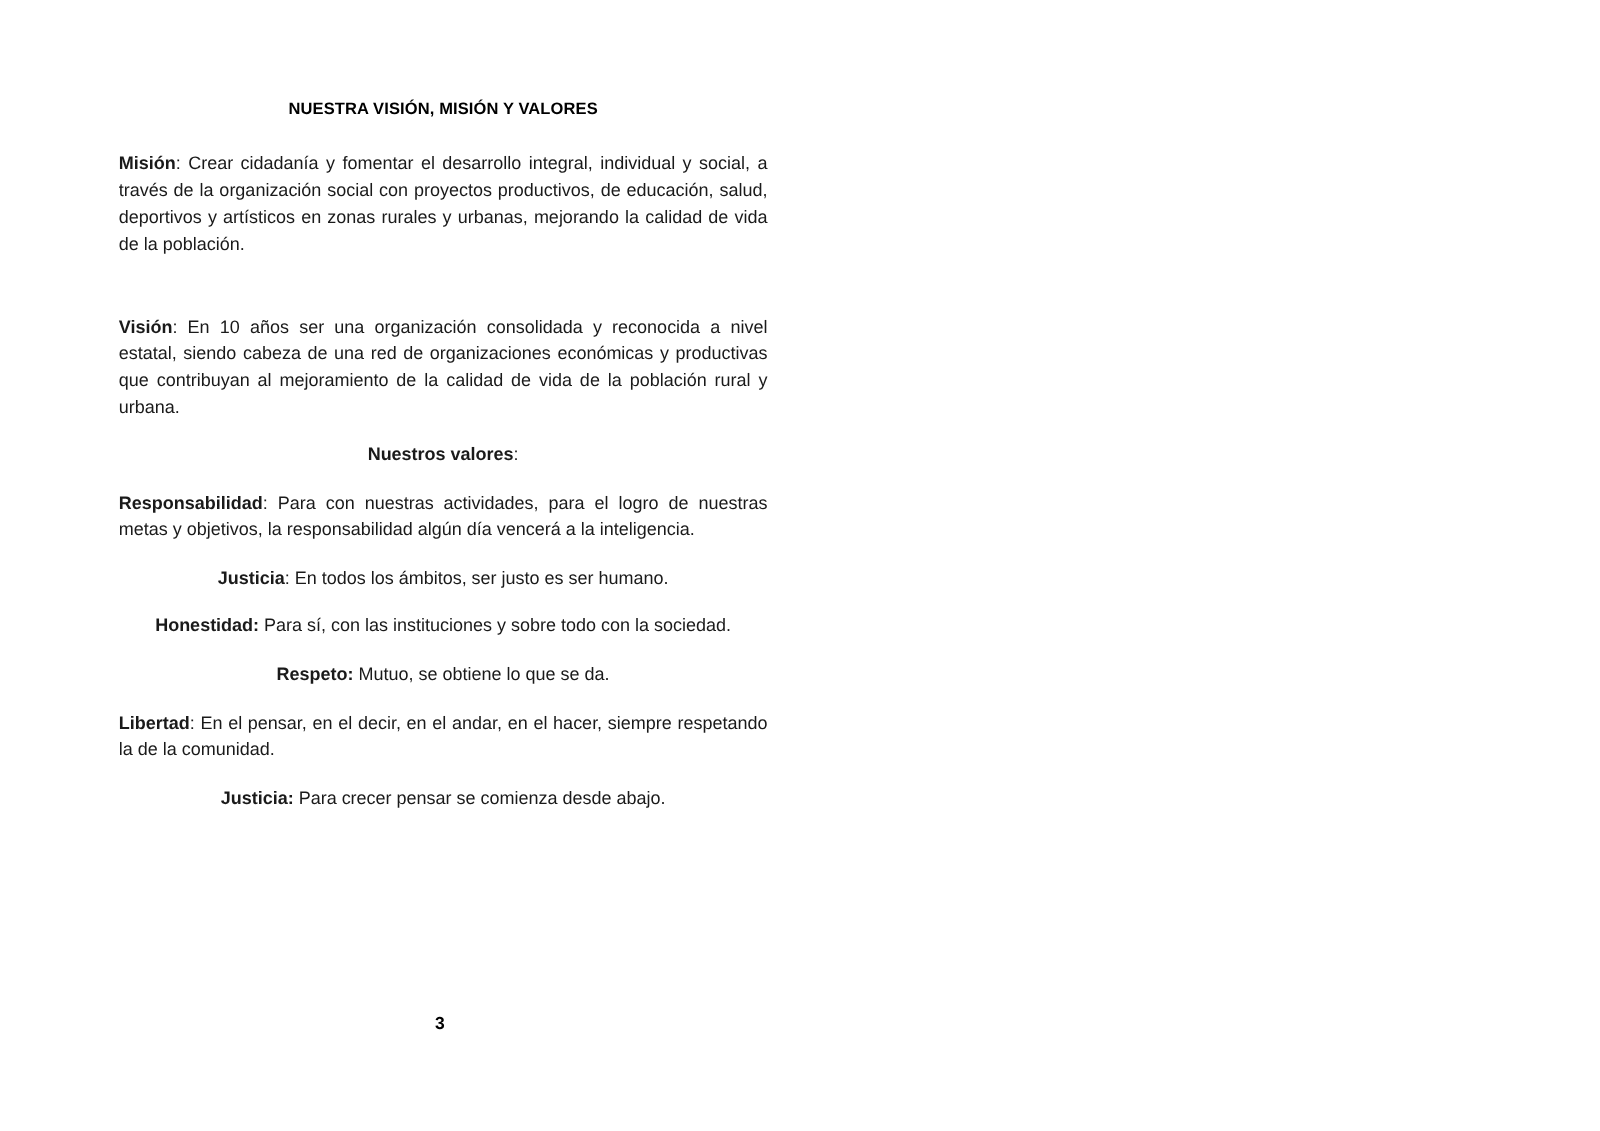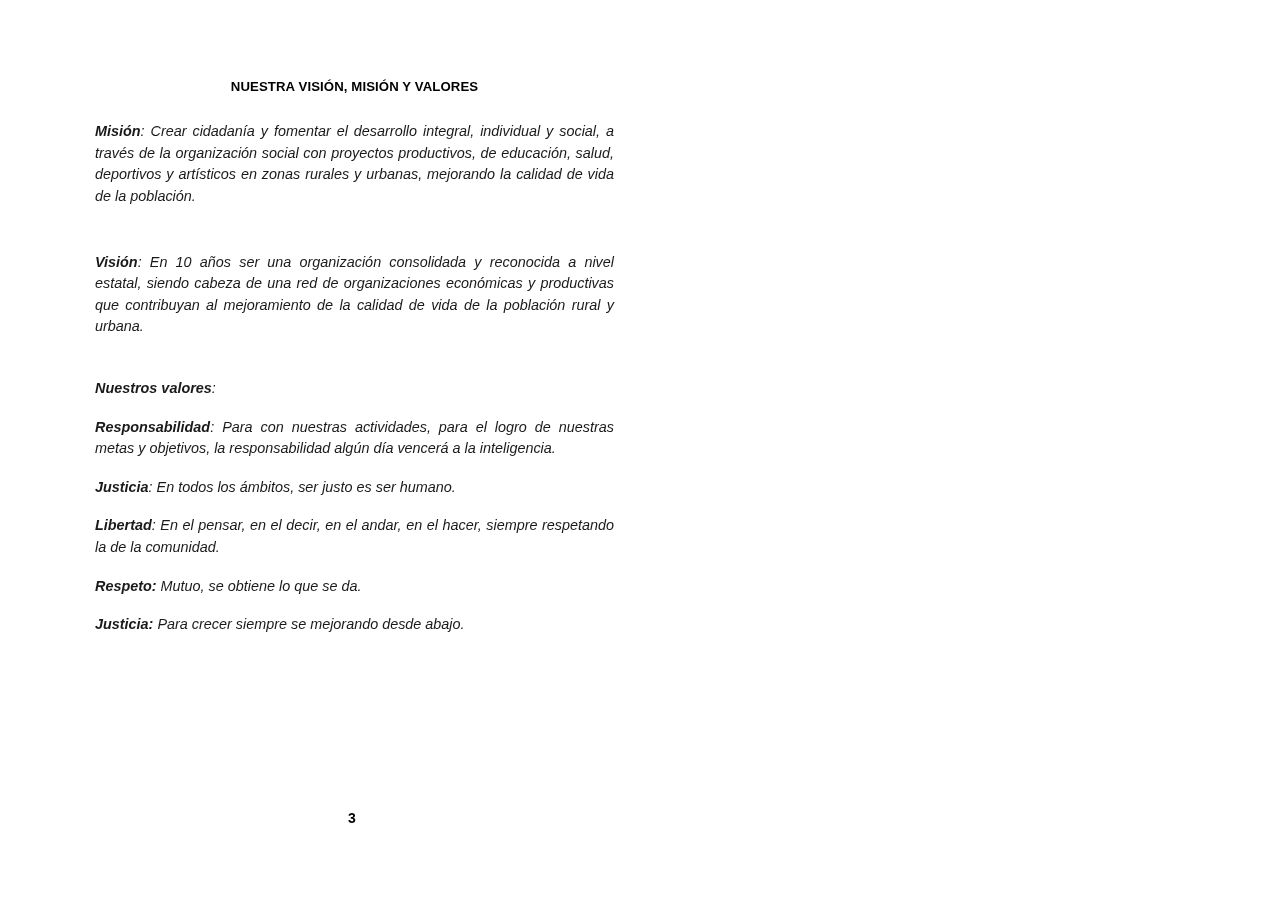--- a/index.html
+++ b/index.html
@@ -61,33 +61,32 @@
   }
 
   p.para {
     font-size: 14.4px;
     line-height: 1.5;
     text-align: justify;
     margin: 0 0 17px 0;
     color: #1a1a1a;
     -webkit-hyphens: none;
     hyphens: none;
-    font-style: italic;
   }
 
   p.para.plain {
-    text-align: left;
+    text-align: center;
   }
 
   p.spacer-para {
     margin-bottom: 44px;
   }
 
   p.spacer-para-2 {
-    margin-bottom: 40px;
+    margin-bottom: 16px;
   }
 
   .lead {
     font-weight: bold;
   }
 
   .page-number {
     position: absolute;
     font-size: 14px;
     font-weight: bold;
@@ -124,31 +123,34 @@
       <p class="para">
         <span class="lead">Responsabilidad</span><span>: </span><span>Para con nuestras actividades, para el logro de nuestras metas y objetivos, la responsabilidad algún día vencerá a la inteligencia.</span>
       </p>
 
       <p class="para plain">
         <span class="lead">Justicia</span><span>: </span><span>En todos los ámbitos, ser justo es ser humano.</span>
       </p>
 
 
 
+      <p class="para plain">
+        <span class="lead">Honestidad:</span><span> </span><span>Para sí, con las instituciones y sobre todo con la sociedad.</span>
+      </p>
+
+      <p class="para plain">
+        <span class="lead">Respeto:</span><span> </span><span>Mutuo, se obtiene lo que se da.</span>
+      </p>
 
       <p class="para">
         <span class="lead">Libertad</span><span>: </span><span>En el pensar, en el decir, en el andar, en el hacer, siempre respetando la de la comunidad.</span>
       </p>
 
       <p class="para plain">
-        <span class="lead">Respeto:</span><span> </span><span>Mutuo, se obtiene lo que se da.</span>
-      </p>
-
-      <p class="para plain">
-        <span class="lead">Justicia:</span><span> </span><span>Para crecer siempre se mejorando desde abajo.</span>
+        <span class="lead">Justicia:</span><span> </span><span>Para crecer pensar se comienza desde abajo.</span>
       </p>
 
     </div>
 
     <div class="page-number page-number-left">3</div>
   </div>
 
   <div class="page page-right">
     
 

